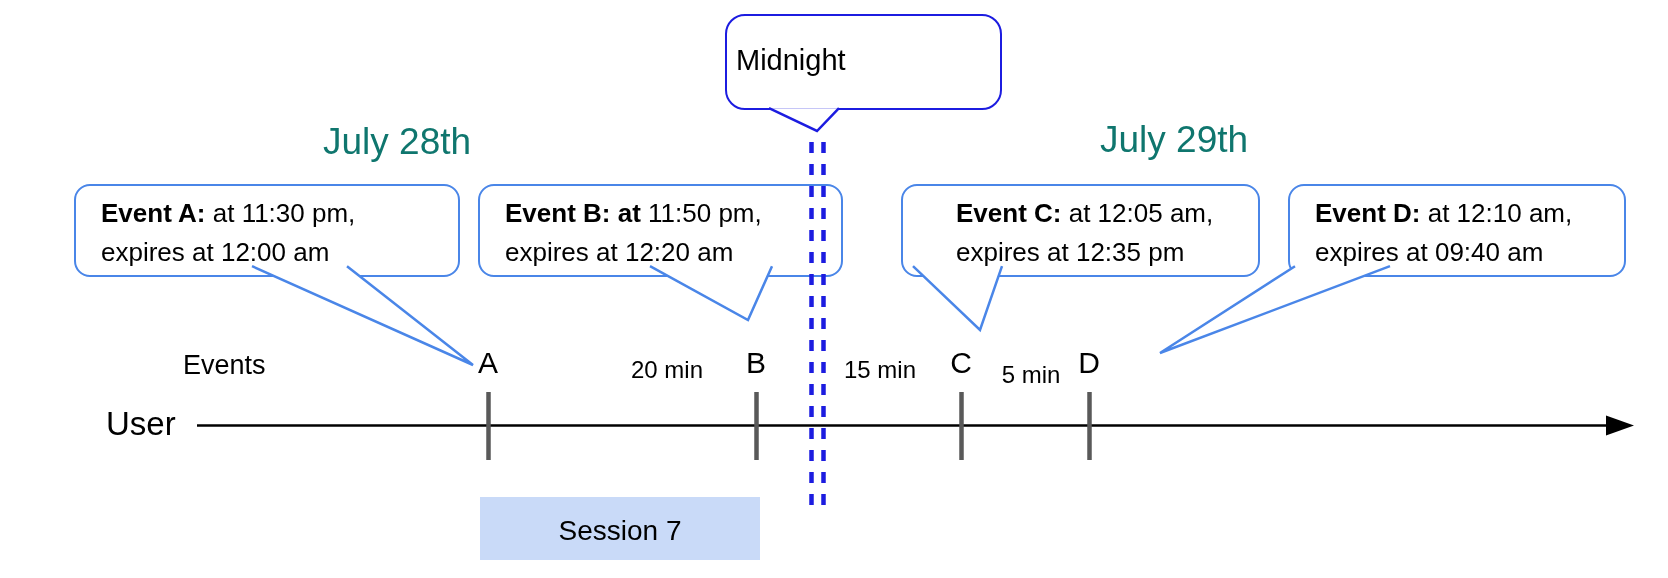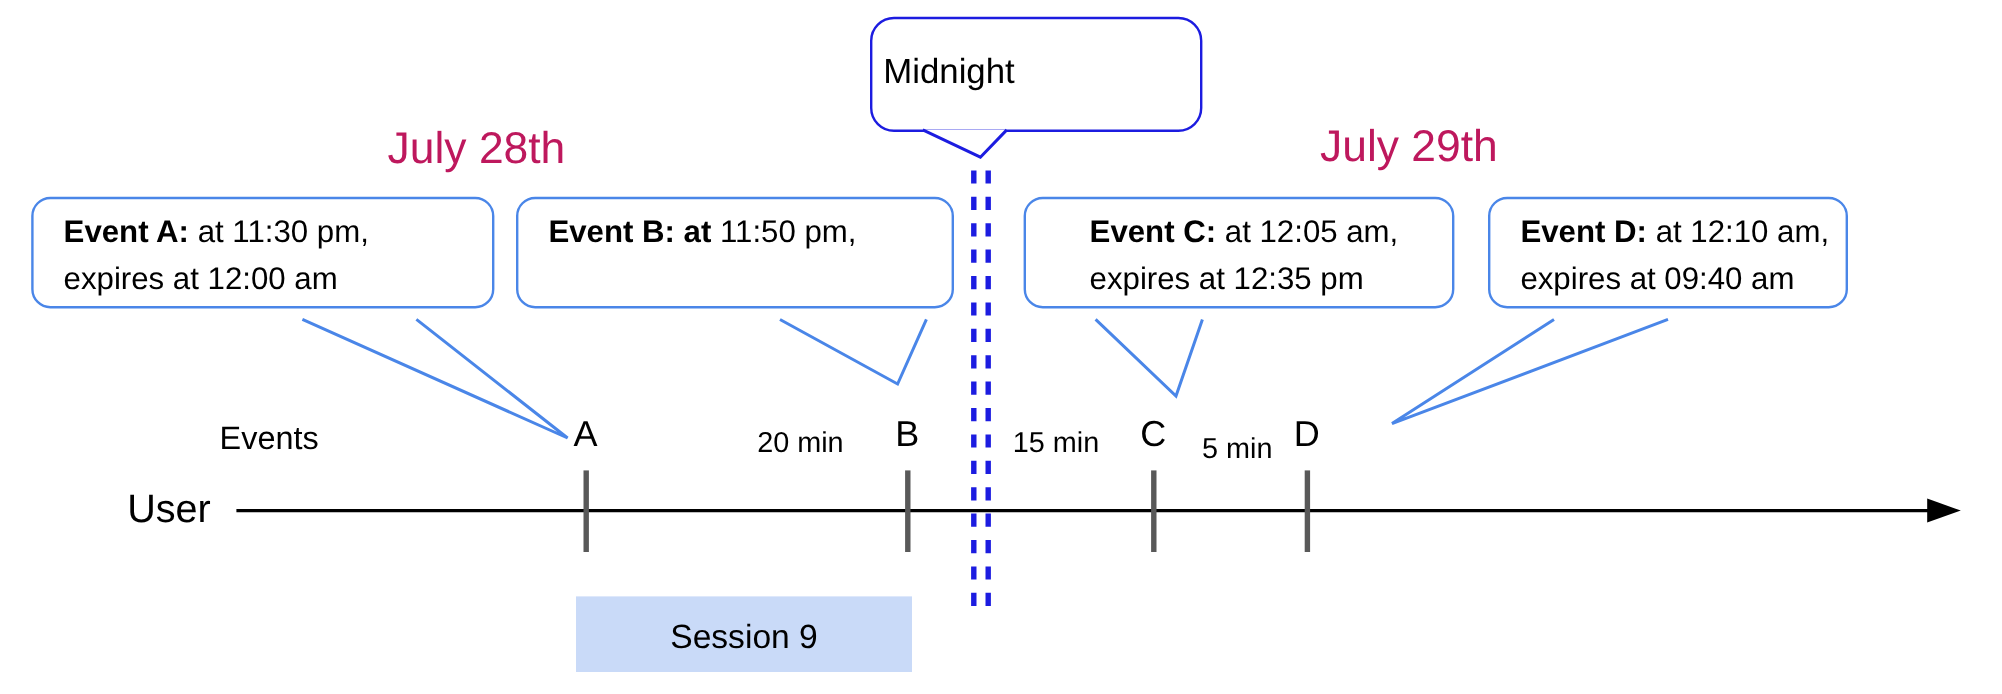--- a/index.html
+++ b/index.html
@@ -8,31 +8,33 @@
     width:1668px;height:578px;
     background:#ffffff;
     font-family:"Liberation Sans", sans-serif;
     color:#000;
     overflow:hidden;
   }
   .abs{position:absolute;}
   .date-heading{
     font-size:37px;
     line-height:44px;
-    color:#be185d;
+    color:#0f766e;
     white-space:nowrap;
+    margin-top:18px;
   }
   .bubble{
     position:absolute;
-    top:164px;height:93px;
+    top:184px;height:93px;
     background:#fff;
     border:2.5px solid #4a86e8;
     border-radius:16px;
     box-sizing:border-box;
     z-index:1;
+    margin-left:48px;
   }
   .bubble .txt{
     padding:8px 0 0 25px;
     font-size:26px;
     line-height:39px;
     white-space:nowrap;
   }
   .bubble .b{font-weight:700;}
   .midnight-bubble{
     position:absolute;
@@ -97,49 +99,50 @@
 
   <div class="bubble" style="left:26px;width:386px;">
     <div class="txt">
       <div><span class="b">Event A:</span><span> at 11:30 pm,</span></div>
       <div>expires at 12:00 am</div>
     </div>
   </div>
   <div class="bubble" style="left:430px;width:365px;">
     <div class="txt">
       <div><span class="b">Event B: at</span><span> 11:50 pm,</span></div>
+      <div>expires at 12:20 am</div>
     </div>
   </div>
   <div class="bubble" style="left:853px;width:359px;padding-left:28px;">
     <div class="txt">
       <div><span class="b">Event C:</span><span> at 12:05 am,</span></div>
       <div>expires at 12:35 pm</div>
     </div>
   </div>
-  <div class="bubble" style="left:1240px;width:300px;">
+  <div class="bubble" style="left:1240px;width:338px;">
     <div class="txt">
       <div><span class="b">Event D:</span><span>  at 12:10 am,</span></div>
       <div>expires at 09:40 am</div>
     </div>
   </div>
 
   <div class="axis-label events-label">Events</div>
   <div class="axis-label user-label">User</div>
 
   <div class="tick-label" style="left:458px;">A</div>
   <div class="tick-label" style="left:726px;">B</div>
   <div class="tick-label" style="left:931px;">C</div>
   <div class="tick-label" style="left:1059px;">D</div>
 
   <div class="gap-label" style="left:617px;top:356px;">20 min</div>
   <div class="gap-label" style="left:830px;top:356px;">15 min</div>
   <div class="gap-label" style="left:981px;top:361px;">5 min</div>
 
   <div class="session-box session-1">
-    <span>Session 9</span>
+    <span>Session 7</span>
   </div>
 
   <svg class="overlay" viewBox="0 0 1668 578">
 
     <line x1="197" y1="425.5" x2="1611" y2="425.5" stroke-width="2.6" stroke="#000000"></line>
     <polygon points="1606,415.5 1634,425.5 1606,435.5" fill="#000000"></polygon>
 
     <line x1="488.5" y1="392" x2="488.5" y2="460" stroke-width="4.5" stroke="#595959"></line>
     <line x1="756.5" y1="392" x2="756.5" y2="460" stroke-width="4.5" stroke="#595959"></line>
     <line x1="961.5" y1="392" x2="961.5" y2="460" stroke-width="4.5" stroke="#595959"></line>

